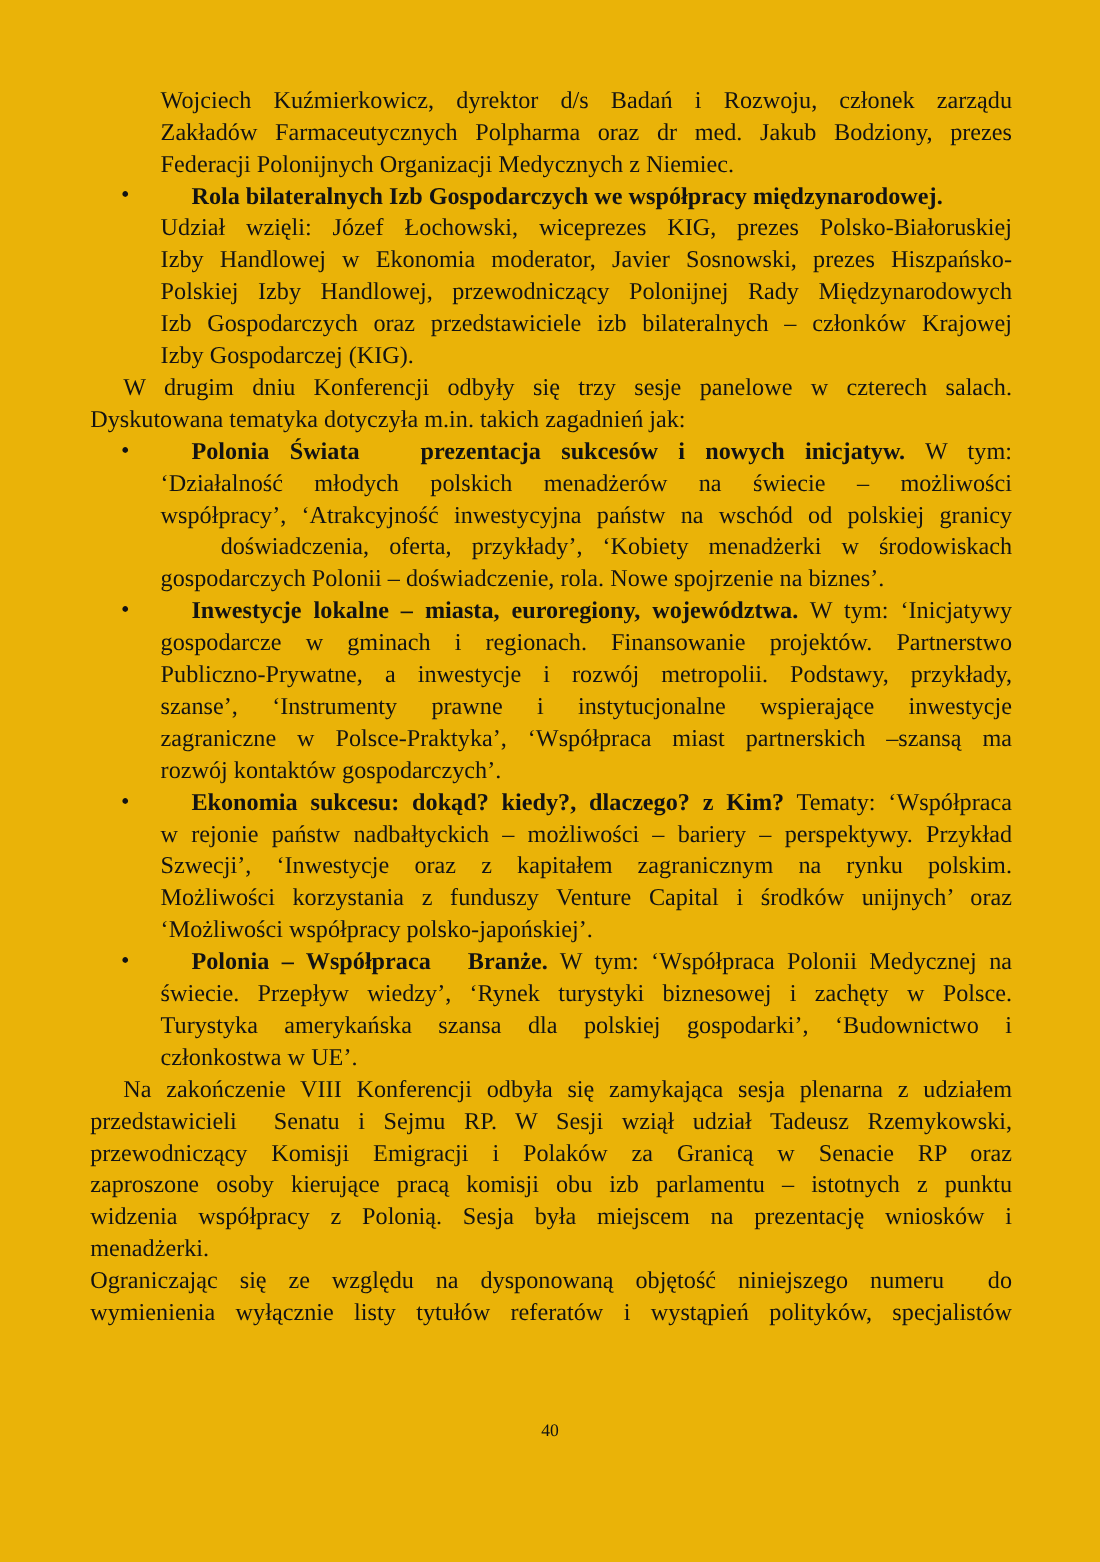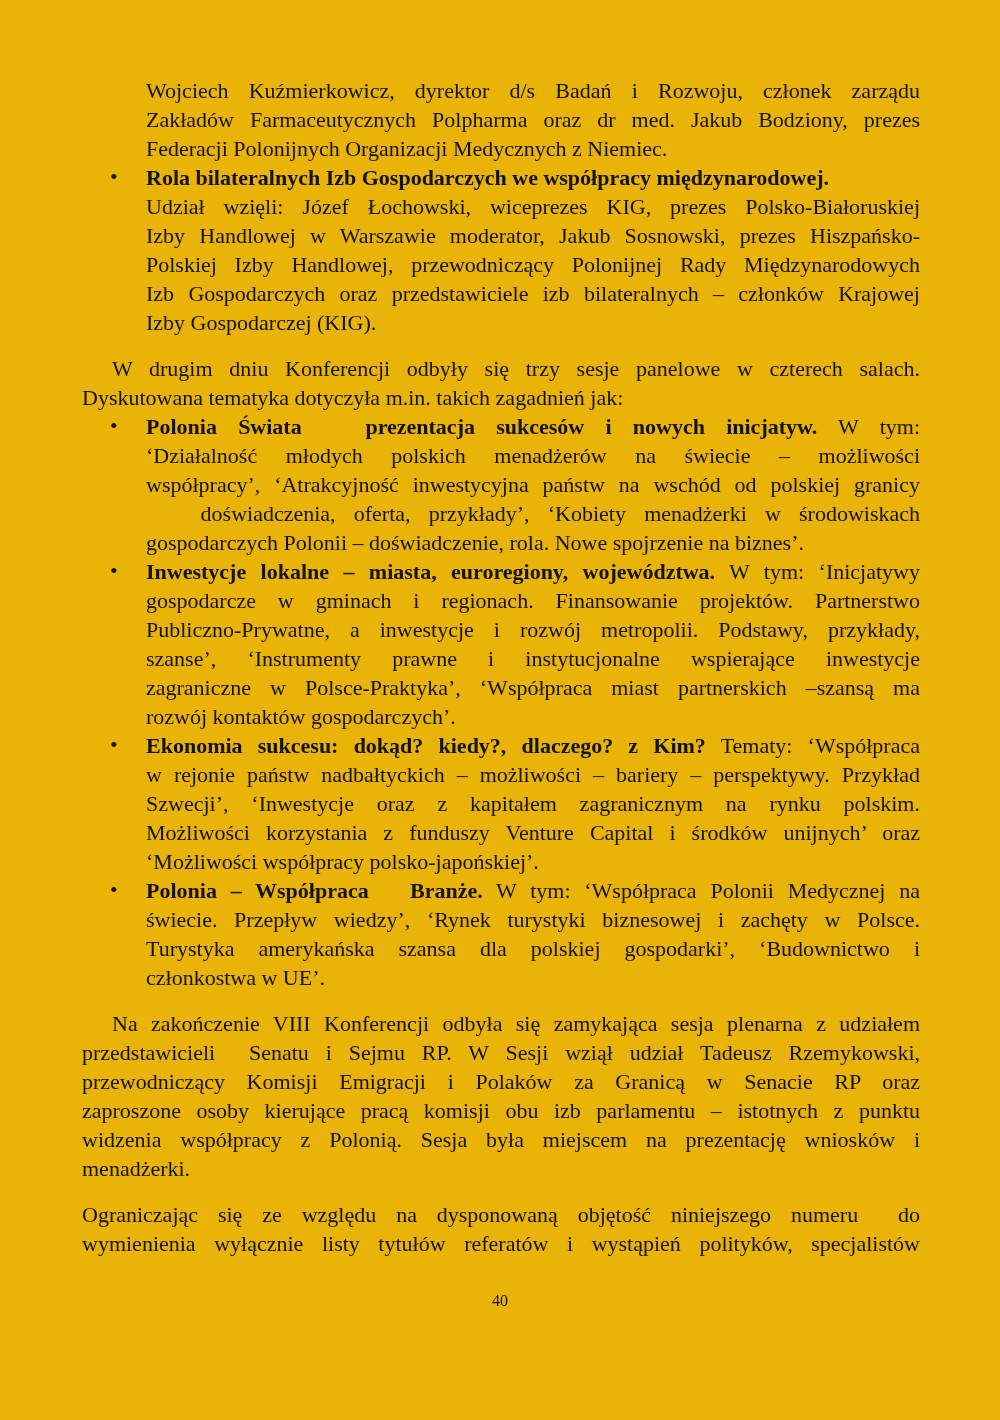--- a/index.html
+++ b/index.html
@@ -14,37 +14,37 @@
   }
   .content {
     position:absolute;
     left:82px;
     top:76px;
     width:838px;
     font-size:22px;
     line-height:29px;
   }
   .block { position:relative; }
-  .block.spaced { margin-top:17px; }
+  .block.spaced { }
   .block.bullet, .block.continuation { padding-left:64px; }
   .marker {
     position:absolute;
     left:28px;
     top:-1px;
     font-size:22px;
   }
   .line {
     text-align:justify;
     text-align-last:justify;
     -moz-text-align-last:justify;
     min-height:29px;
   }
   .line.end { text-align-last:left; -moz-text-align-last:left; }
   .line.ind { padding-left:30px; }
-  .b { font-weight:bold; }
+  .b { font-weight:bold;margin-left:28px; }
   .page-number {
     position:absolute;
     top:1292px;
     left:0;
     width:100%;
     text-align:center;
     font-size:16px;
   }
 </style>
 </head>
@@ -54,21 +54,21 @@
   <div class="content" id="doc-content">
       <div class="block continuation">
         <div class="line"><span>Wojciech Kuźmierkowicz, dyrektor d/s Badań i Rozwoju, członek zarządu</span></div>
         <div class="line"><span>Zakładów Farmaceutycznych Polpharma oraz dr med. Jakub Bodziony, prezes</span></div>
         <div class="line end"><span>Federacji Polonijnych Organizacji Medycznych z Niemiec.</span></div>
       </div>
       <div class="block bullet">
         <span class="marker">•</span>
         <div class="line end"><span class="b">Rola bilateralnych Izb Gospodarczych we współpracy międzynarodowej.</span></div>
         <div class="line"><span>Udział wzięli: Józef Łochowski, wiceprezes KIG, prezes Polsko-Białoruskiej</span></div>
-        <div class="line"><span>Izby Handlowej w Warszawie moderator, Jakub Sosnowski, prezes Hiszpańsko-</span></div>
+        <div class="line"><span>Izby Handlowej w Ekonomia moderator, Javier Sosnowski, prezes Hiszpańsko-</span></div>
         <div class="line"><span>Polskiej Izby Handlowej, przewodniczący Polonijnej Rady Międzynarodowych</span></div>
         <div class="line"><span>Izb Gospodarczych oraz przedstawiciele izb bilateralnych – członków Krajowej</span></div>
         <div class="line end"><span>Izby Gospodarczej (KIG).</span></div>
       </div>
       <div class="block paragraph spaced">
         <div class="line ind"><span>W drugim dniu Konferencji odbyły się trzy sesje panelowe w czterech salach.</span></div>
         <div class="line end"><span>Dyskutowana tematyka dotyczyła m.in. takich zagadnień jak:</span></div>
       </div>
       <div class="block bullet">
         <span class="marker">•</span>

